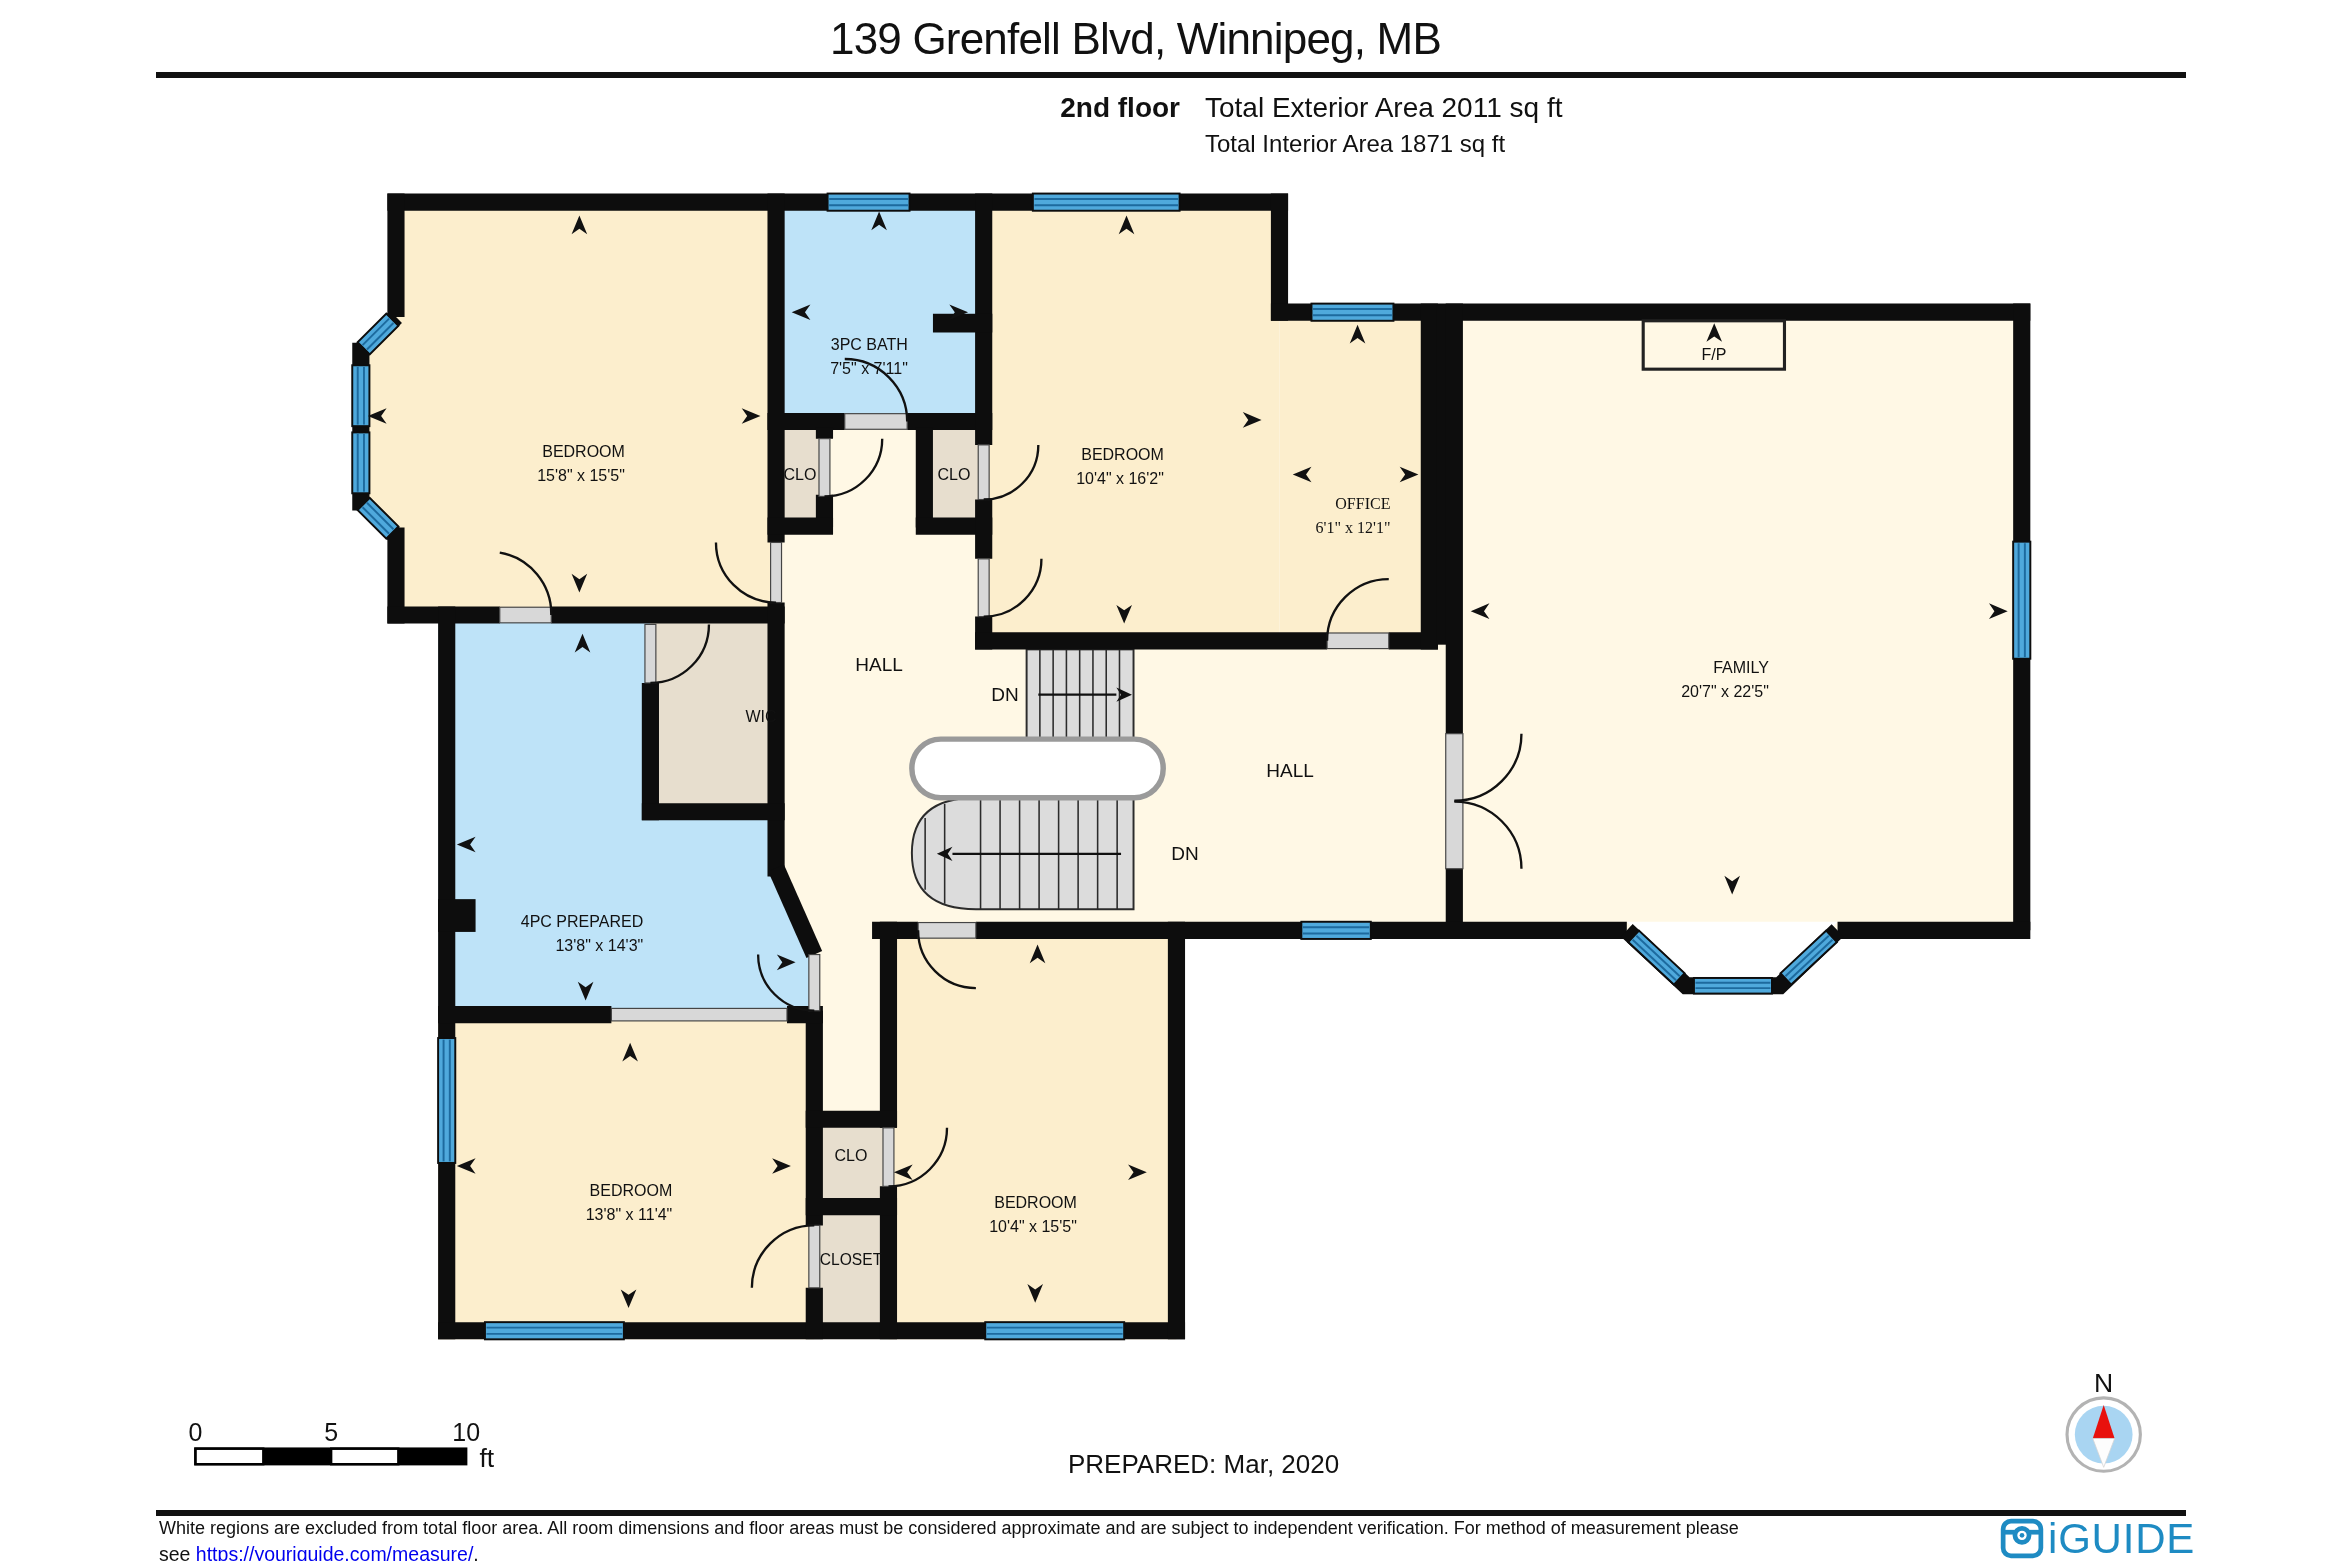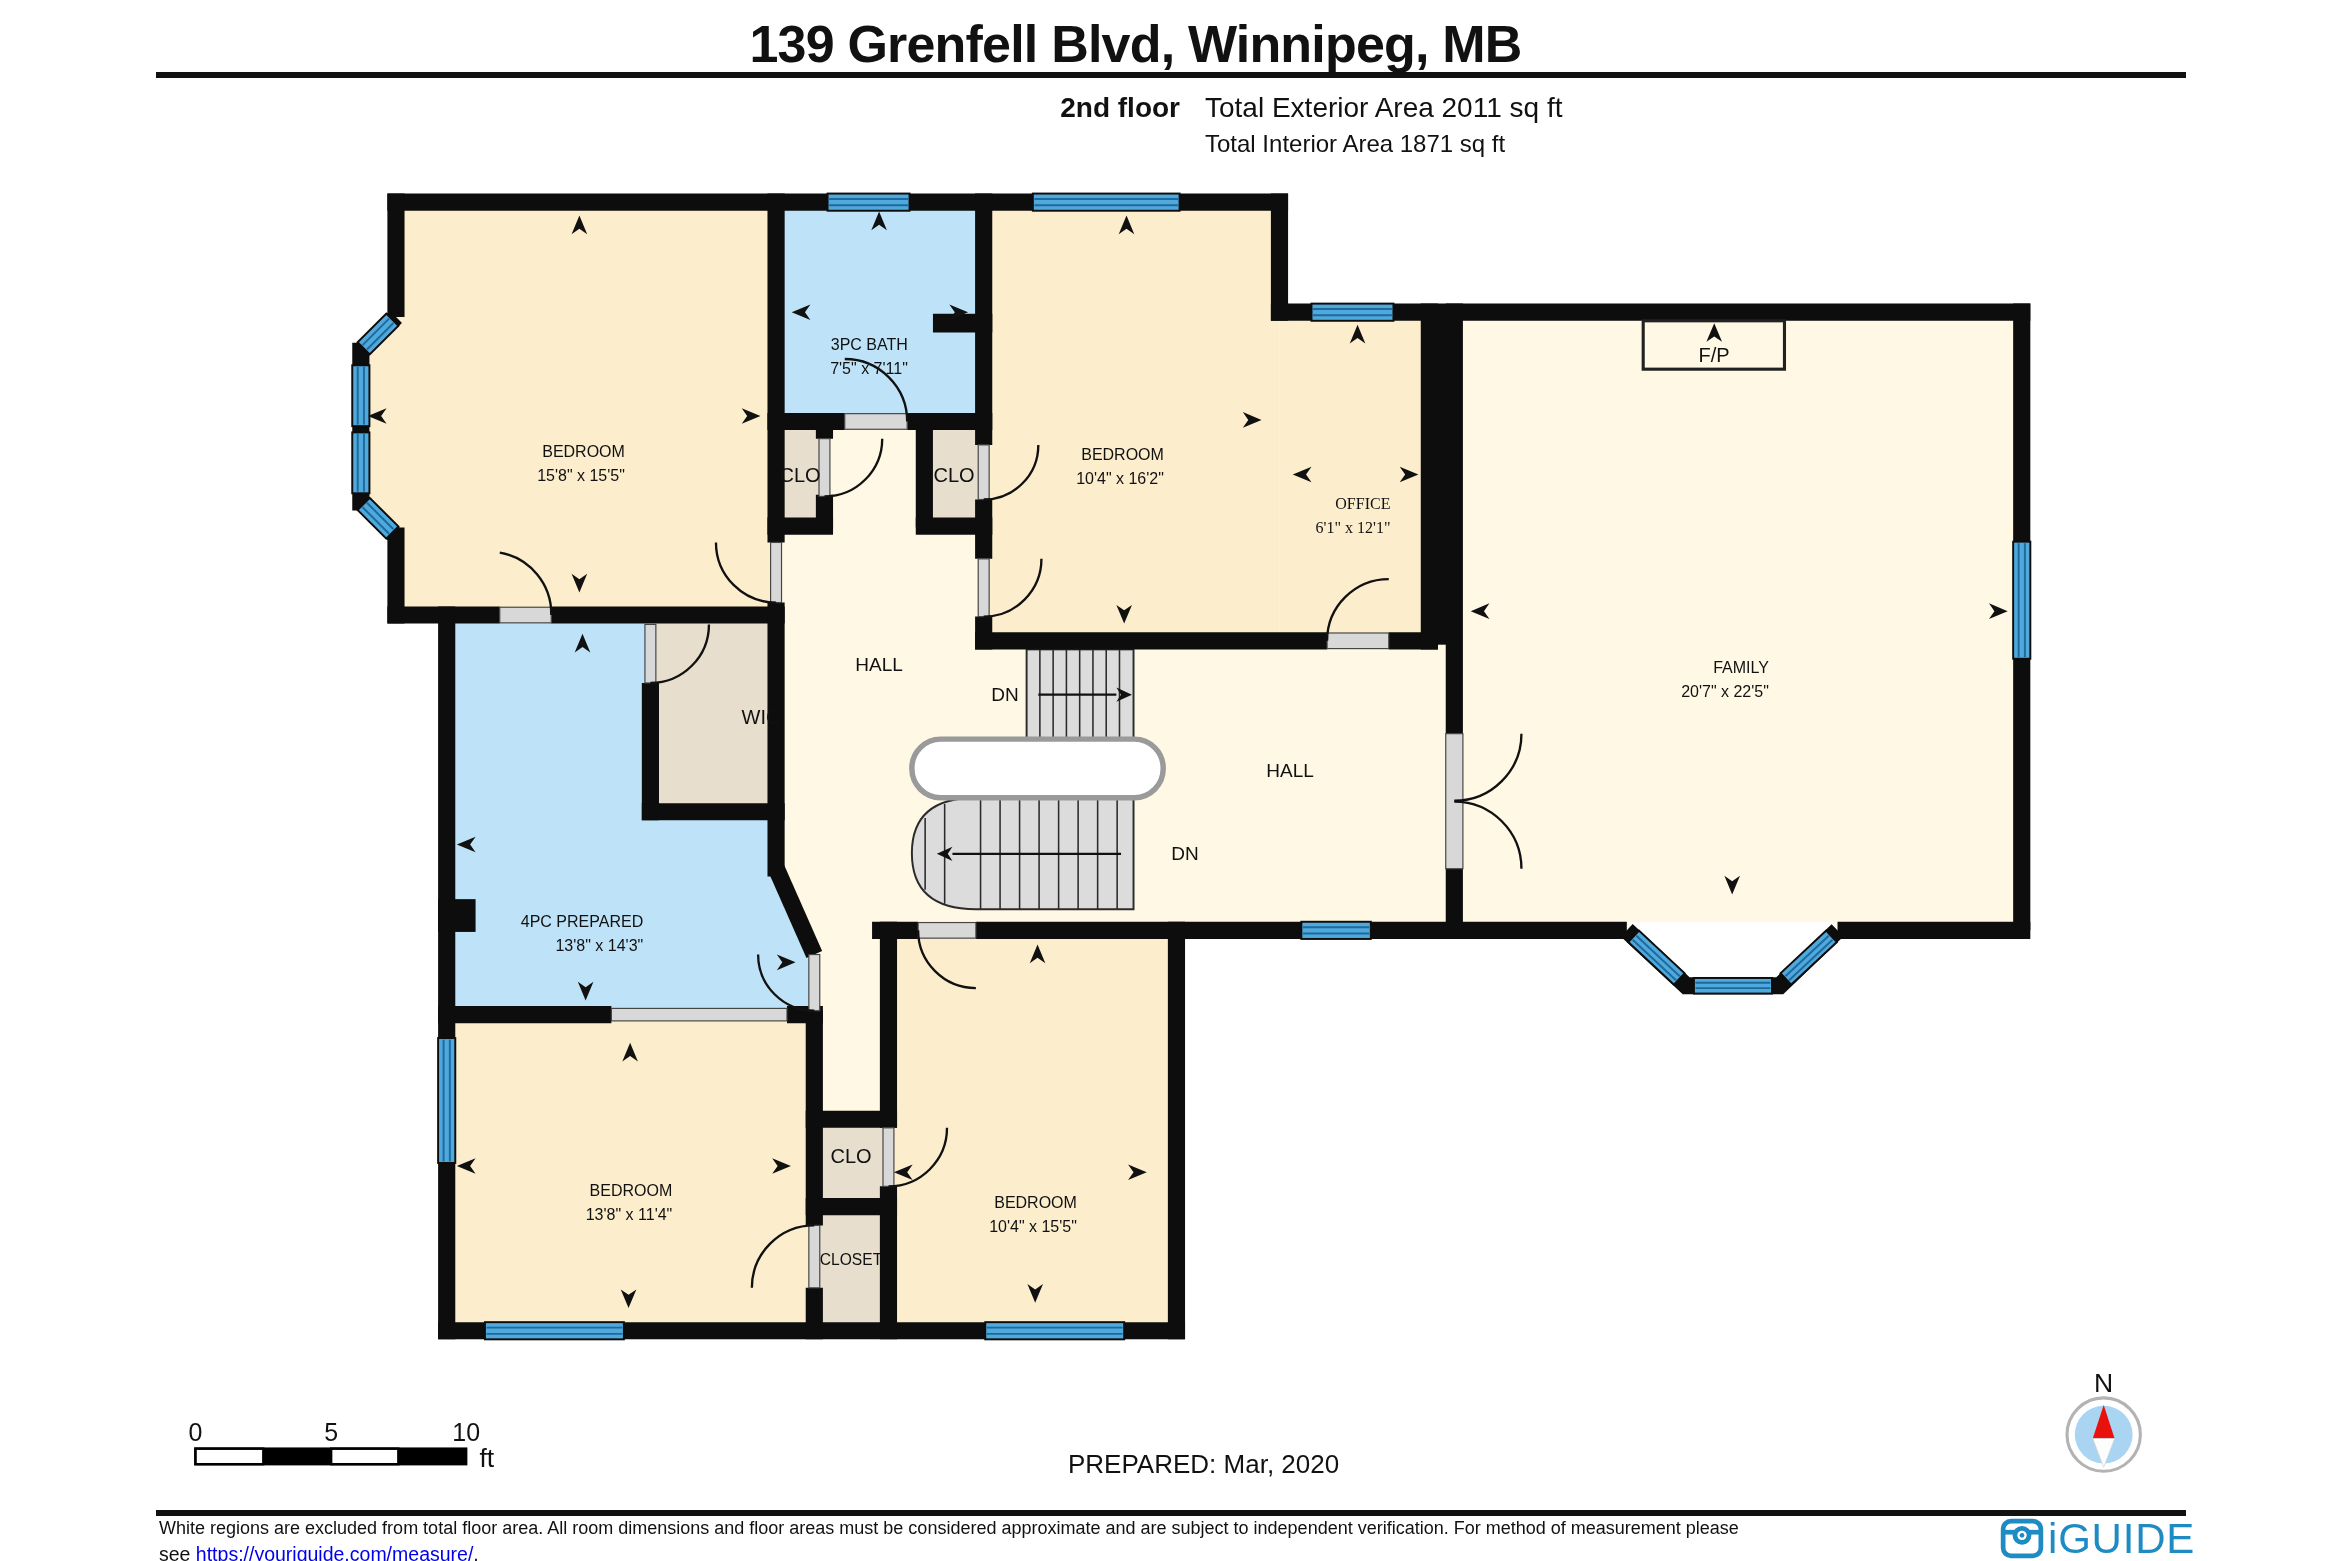--- a/index.html
+++ b/index.html
@@ -1,31 +1,31 @@
 <!DOCTYPE html>
 <html style="font-size:12.5px"><head>
 <meta charset="utf-8">
 <style>
   html,body{margin:0;padding:0;}
   body{
     width:2342px;height:1561px;position:relative;background:#ffffff;
     font-family:"Liberation Sans", sans-serif;color:#111;overflow:hidden;
   }
   .abs{position:absolute;}
-  #title{top:14px;left:0;width:2271px;text-align:center;font-size:52px;font-weight:bold;letter-spacing:-0.8px;}
+  #title{top:14px;left:0;width:2271px;text-align:center;font-size:44px;font-weight:normal;letter-spacing:-0.8px;}
   .rule{background:#111;height:5.5px;left:156px;width:2030px;}
   #rule-top{top:72px;}
   #rule-bottom{top:1510px;}
   #floor-label{left:890px;top:92px;width:290px;text-align:right;font-size:28px;font-weight:bold;}
   #ext-area{left:1205px;top:92px;font-size:28px;}
   #int-area{left:1205px;top:130px;font-size:24px;}
   #plan-svg{left:0;top:0;}
   .room-label{transform:translate(-50%,-50%);text-align:right;font-size:16px;line-height:24px;white-space:nowrap;margin-top:38px;}
   .small-label{transform:translate(-50%,-50%);text-align:center;font-size:19px;white-space:nowrap;}
-  .sz22{font-size:20px;text-align:right;} .sz20{font-size:15.6px;}
+  .sz22{font-size:16px;text-align:right;} .sz20{font-size:15.6px;}
   #prepared{left:1068px;top:1449px;font-size:26px;}
   #disc1{left:159px;top:1518px;font-size:18px;}
   #disc2{left:159px;top:1543px;font-size:19.5px;}
   #disc2 a{color:#0000ee;text-decoration:underline;}
   #brand-text{left:2048px;top:1515px;font-size:42px;color:#1E8BC3;letter-spacing:0.8px;}
   
   .wall{stroke:#0d0d0d;stroke-width:22;fill:none;stroke-linecap:butt;}
   .fill-room{fill:#FCEECD;} .fill-hall{fill:#FFF8E5;} .fill-wet{fill:#BEE3F8;}
   .fill-beige{fill:#E7DECE;} .fill-white{fill:#ffffff;}
   .win{fill:#4FA9DC;stroke:#0d0d0d;stroke-width:2.5;}

